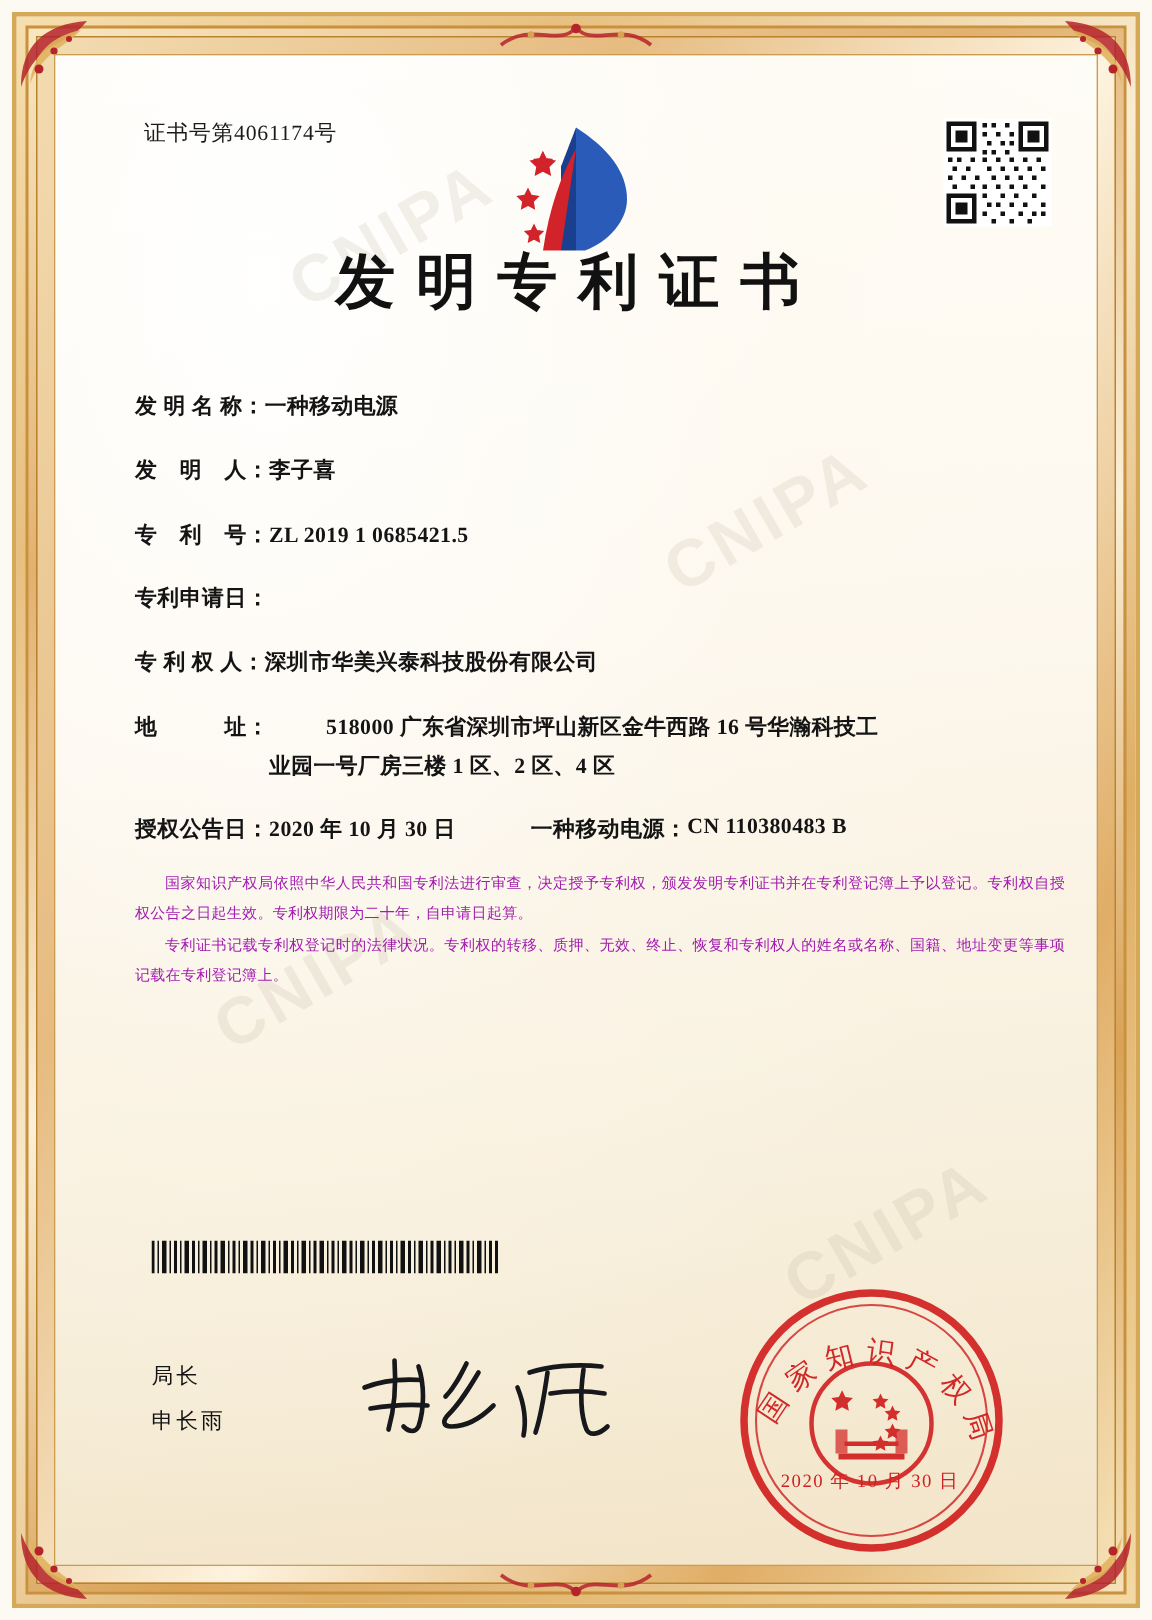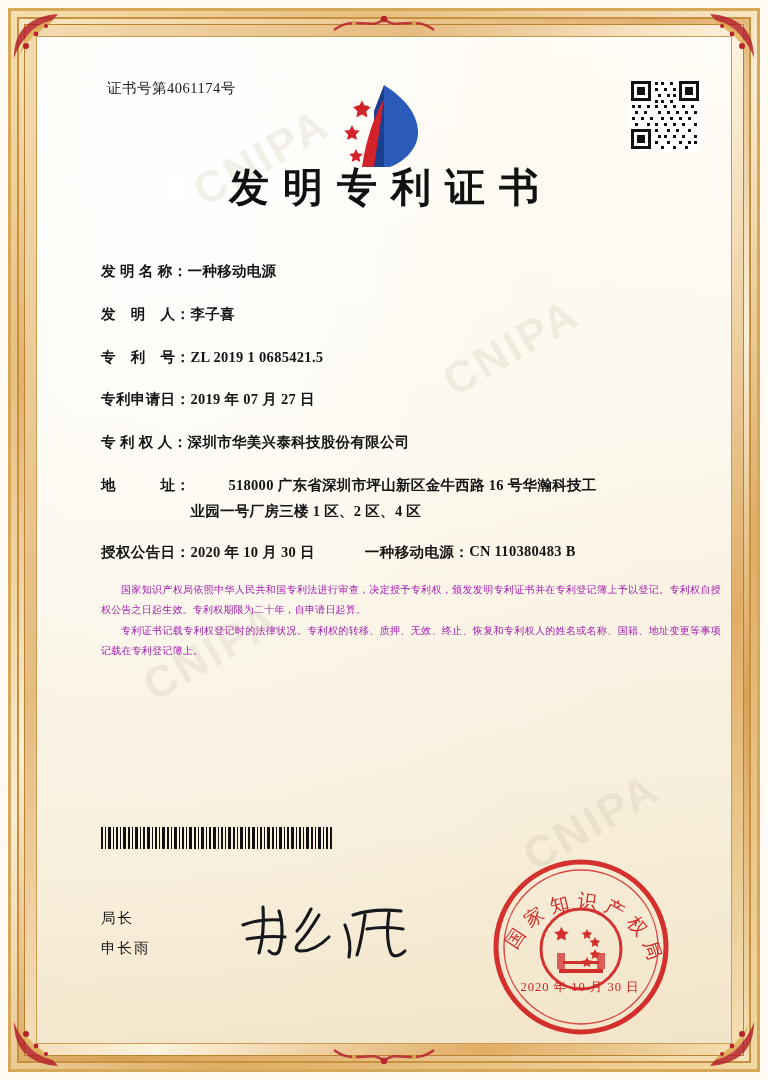--- a/index.html
+++ b/index.html
@@ -80,21 +80,21 @@
     margin-left: -60px;
     pointer-events: none;
   }
   .edge-top { top: 10px; }
   .edge-bottom { bottom: 10px; transform: scaleY(-1); }
 
   
   .content {
     position: absolute;
     inset: 0;
-    padding: 24px 46px 0 46px;
+    padding: 24px 46px 0 35px;
     box-sizing: border-box;
   }
   .cert-no {
     font-size: 14.5px;
     color: #1b1b1b;
     letter-spacing: 0.5px;
     margin-top: 18px;
     margin-left: 24px;
   }
   
@@ -413,21 +413,20 @@
         <div class="row">
           <span class="lbl">发　明　人：</span>
           <span class="val">李子喜</span>
         </div>
         <div class="row">
           <span class="lbl">专　利　号：</span>
           <span class="val">ZL 2019 1 0685421.5</span>
         </div>
         <div class="row">
           <span class="lbl">专利申请日：</span>
-          <span class="val">2019 年 07 月 27 日</span>
         </div>
         <div class="row">
           <span class="lbl">专 利 权 人：</span>
           <span class="val">深圳市华美兴泰科技股份有限公司</span>
         </div>
         <div class="row" style="margin-bottom:4px;gap:38px;">
           <span class="lbl">地　　　址：</span>
           <span class="val">518000 广东省深圳市坪山新区金牛西路 16 号华瀚科技工</span>
         </div>
         <div class="row">

